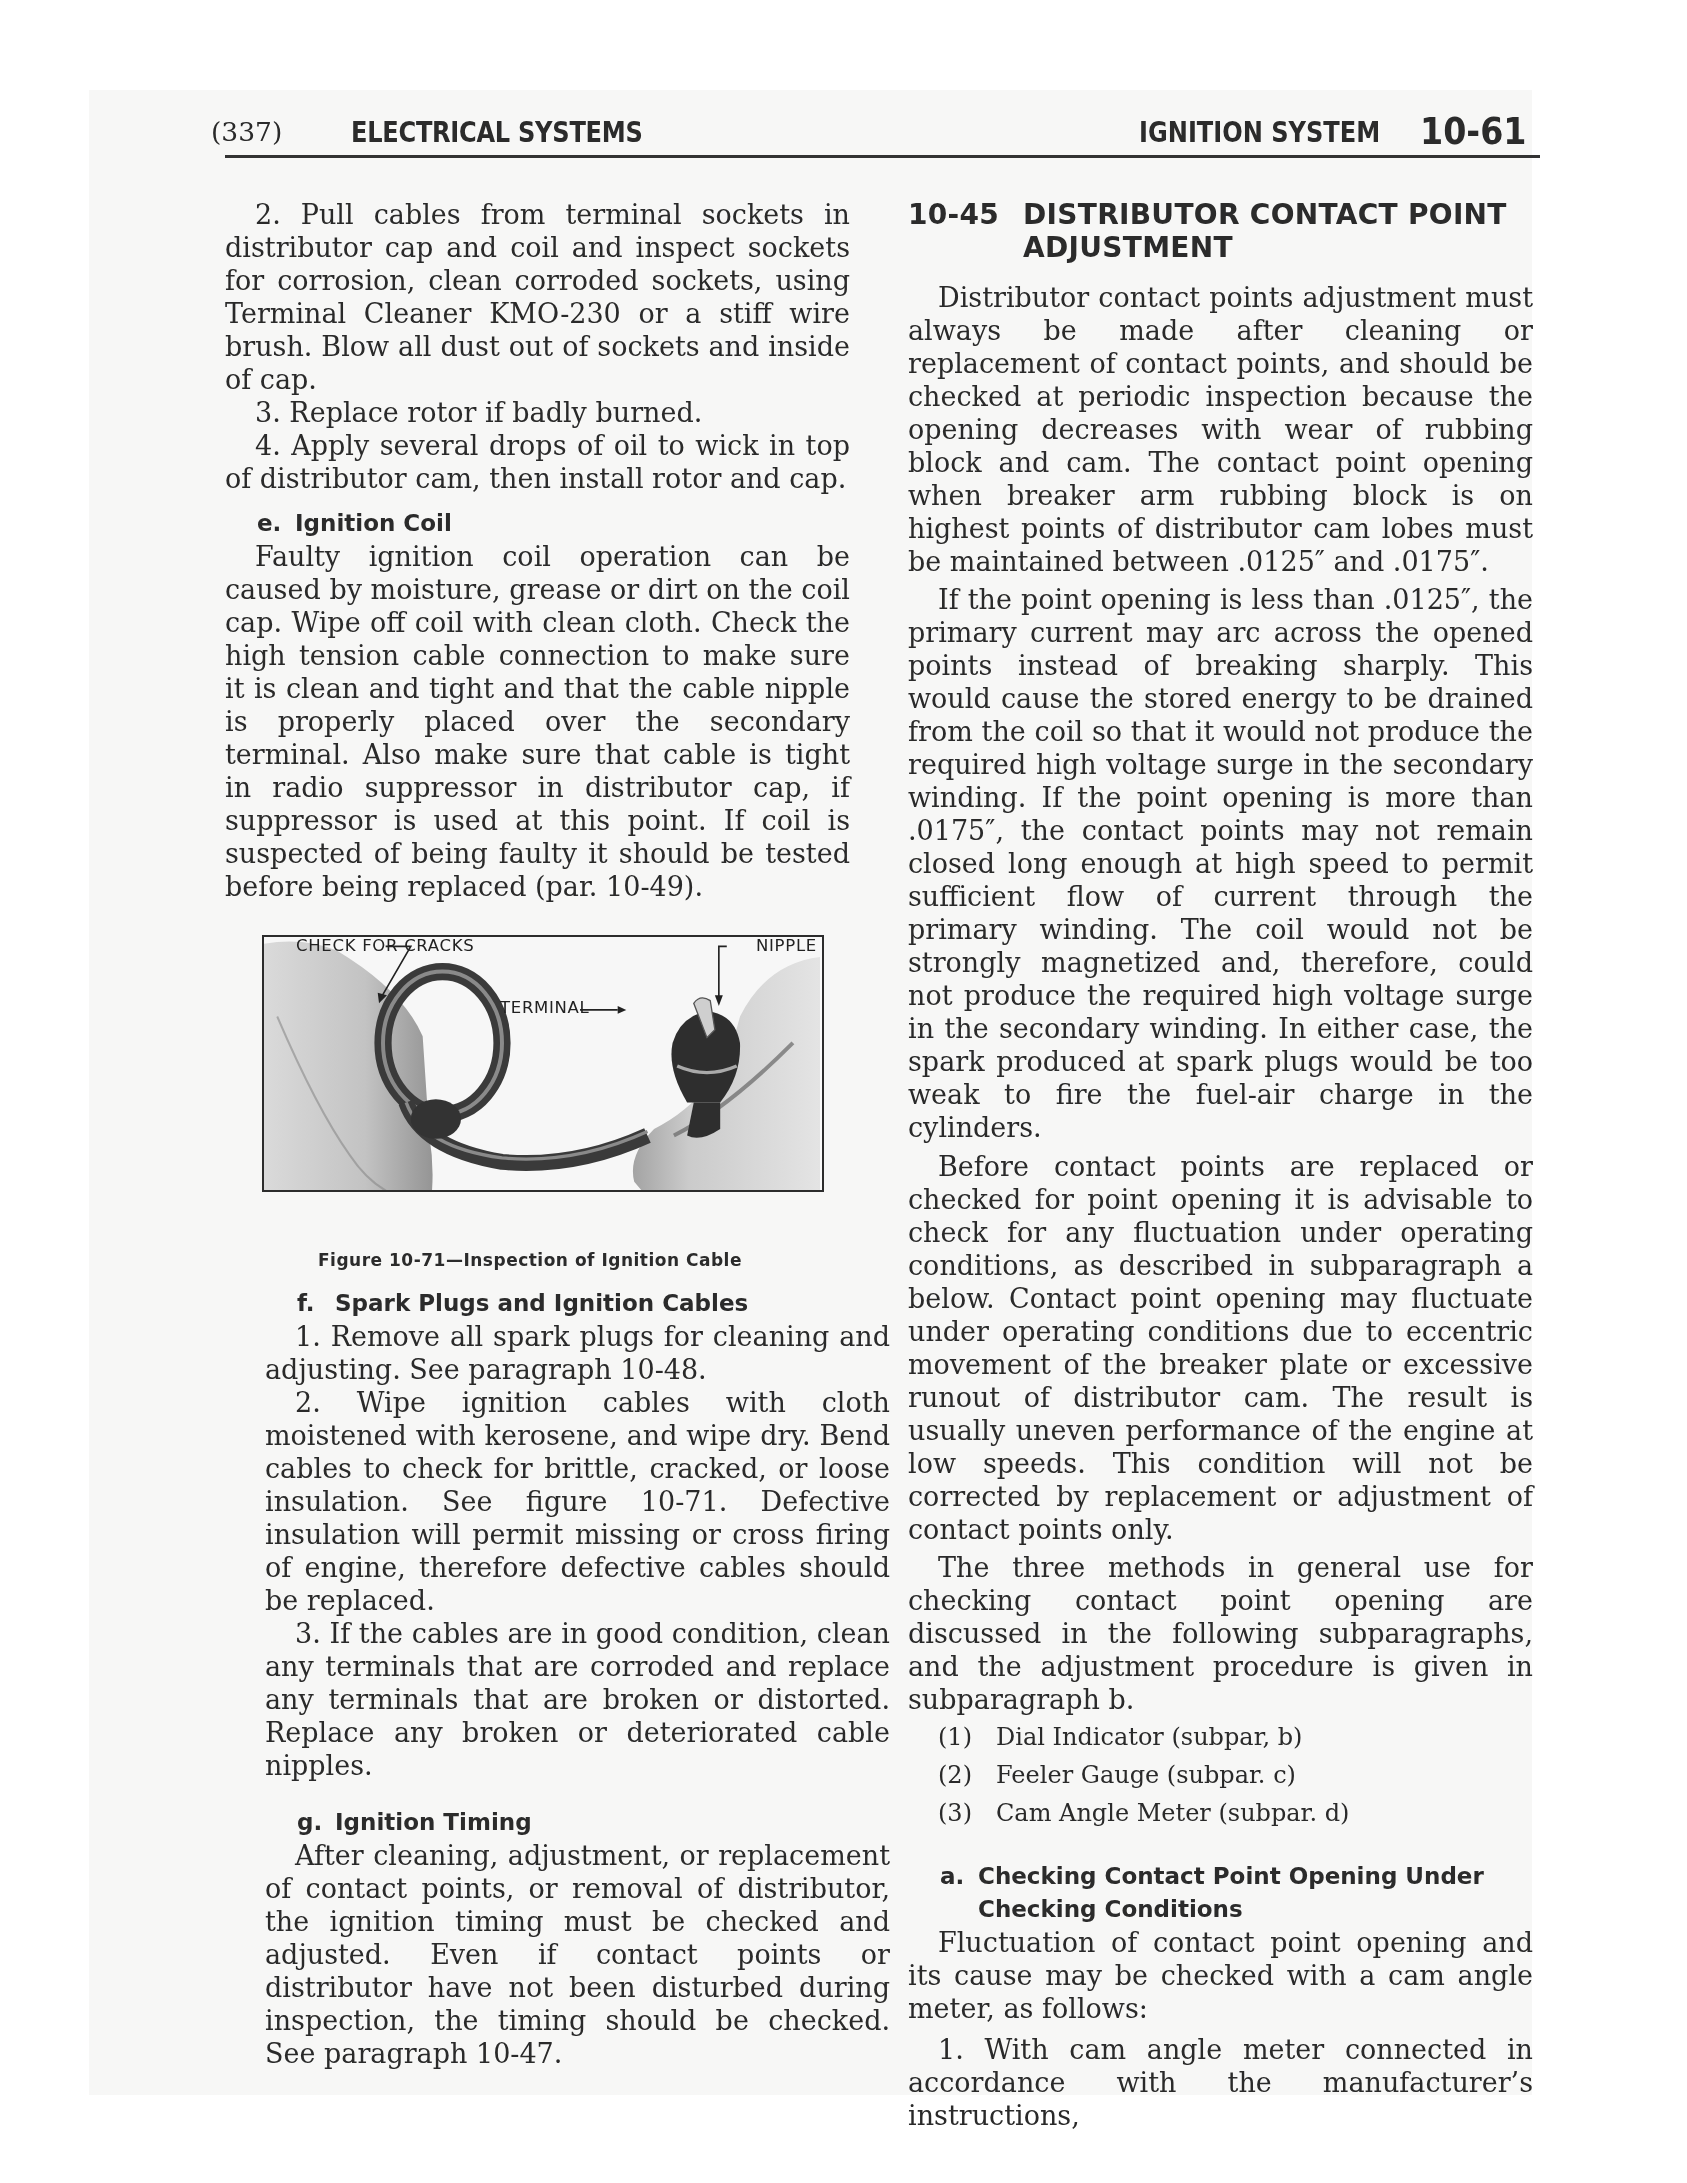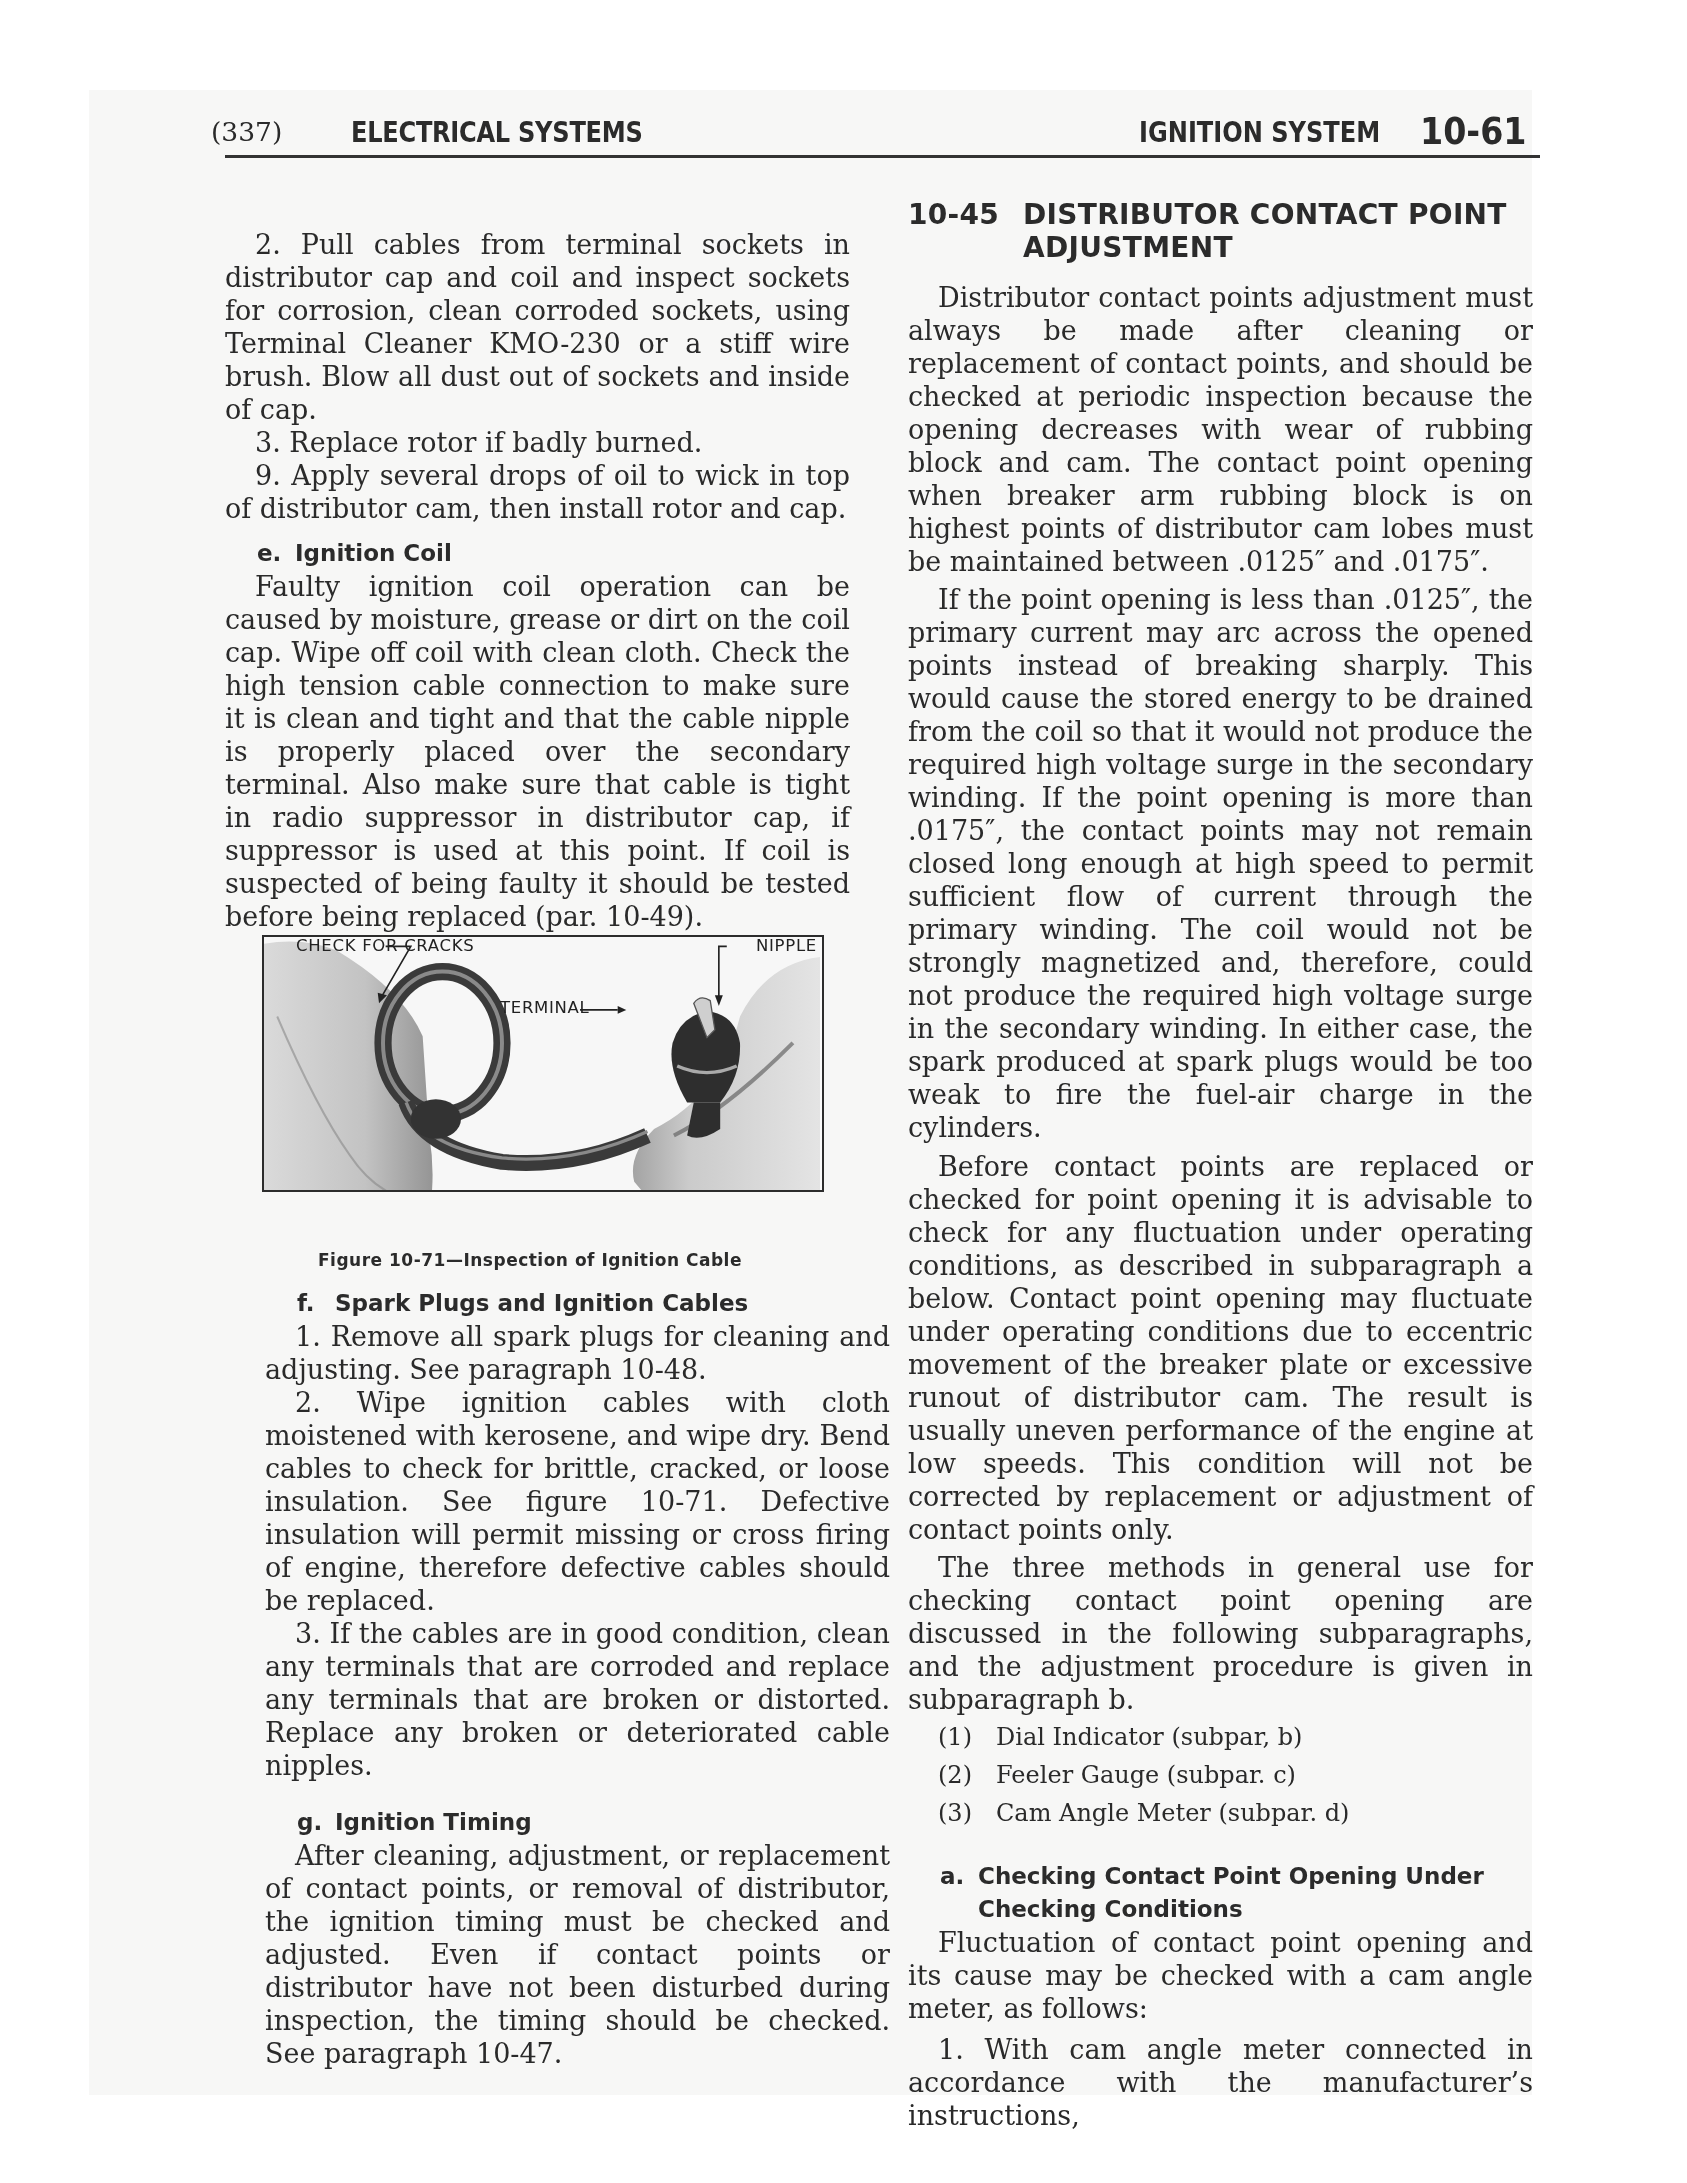--- a/index.html
+++ b/index.html
@@ -13,21 +13,21 @@
 
   
   .hdr-pageno { position:absolute; left:211px; top:116px; font-size:26.5px; }
   .hdr-left   { position:absolute; left:351px; top:116px; font-size:28px; font-weight:bold; letter-spacing:-0.3px; transform:scaleX(0.86); transform-origin:left top; }
   .hdr-right  { position:absolute; left:1139px; top:116px; font-size:28px; font-weight:bold; transform:scaleX(0.86); transform-origin:left top; }
   .hdr-num    { position:absolute; left:1420px; top:110px; font-size:37px; font-weight:bold; transform:scaleX(0.9); transform-origin:left top; }
   .hdr-rule   { position:absolute; left:225px; top:155px; width:1315px; height:3.3px; background:#333; }
 
   
   .col { position:absolute; width:625px; }
-  .col-left  { left:225px; top:198px;margin-top:30px; }
+  .col-left  { left:225px; top:198px; }
   .col-right { left:908px; top:198px; }
 
   .p { font-size:27px; line-height:33px; text-align:justify; margin:0; hyphens:manual; }
   .ind { text-indent:30px; }
   .head-sub { font-size:23px; font-weight:bold; margin:0; line-height:33px; padding-left:32px; }
   .head-sub .lbl { display:inline-block; width:38px; }
   .sec-title { font-size:28px; font-weight:bold; line-height:33px; margin:0; letter-spacing:0.3px; }
   .sec-title .num { display:inline-block; width:115px; }
   .sec-title .cont { display:block; padding-left:115px; }
   .list-item { font-size:24px; line-height:38px; margin:0; padding-left:30px; }
@@ -46,21 +46,21 @@
 
 <div class="hdr-pageno serif">(337)</div>
 <div class="hdr-left sans">ELECTRICAL SYSTEMS</div>
 <div class="hdr-right sans">IGNITION SYSTEM</div>
 <div class="hdr-num sans">10-61</div>
 <div class="hdr-rule"></div>
 
 <div class="col col-left serif">
   <p class="p ind">2. Pull cables from terminal sockets in distributor cap and coil and inspect sockets for corrosion, clean corroded sockets, using Terminal Cleaner KMO-230 or a stiff wire brush. Blow all dust out of sockets and inside of cap.</p>
   <p class="p ind">3. Replace rotor if badly burned.</p>
-  <p class="p ind">9. Apply several drops of oil to wick in top of distributor cam, then install rotor and cap.</p>
+  <p class="p ind">4. Apply several drops of oil to wick in top of distributor cam, then install rotor and cap.</p>
 
   <div style="height:12px"></div>
   <p class="head-sub sans">
     <span class="lbl">e.</span><span>Ignition Coil</span>
   </p>
   <p class="p ind">Faulty ignition coil operation can be caused by moisture, grease or dirt on the coil cap. Wipe off coil with clean cloth. Check the high tension cable connection to make sure it is clean and tight and that the cable nipple is properly placed over the secondary terminal. Also make sure that cable is tight in radio suppressor in distributor cap, if suppressor is used at this point. If coil is suspected of being faulty it should be tested before being replaced (par. 10-49).</p>
 </div>
 
 <div class="figure">
   <svg width="556" height="276" viewBox="0 0 841 417">

